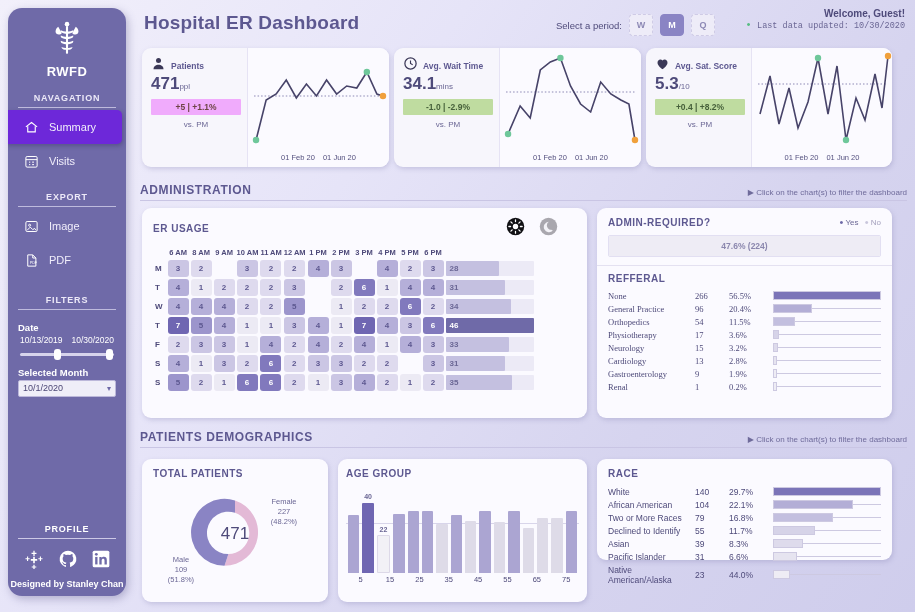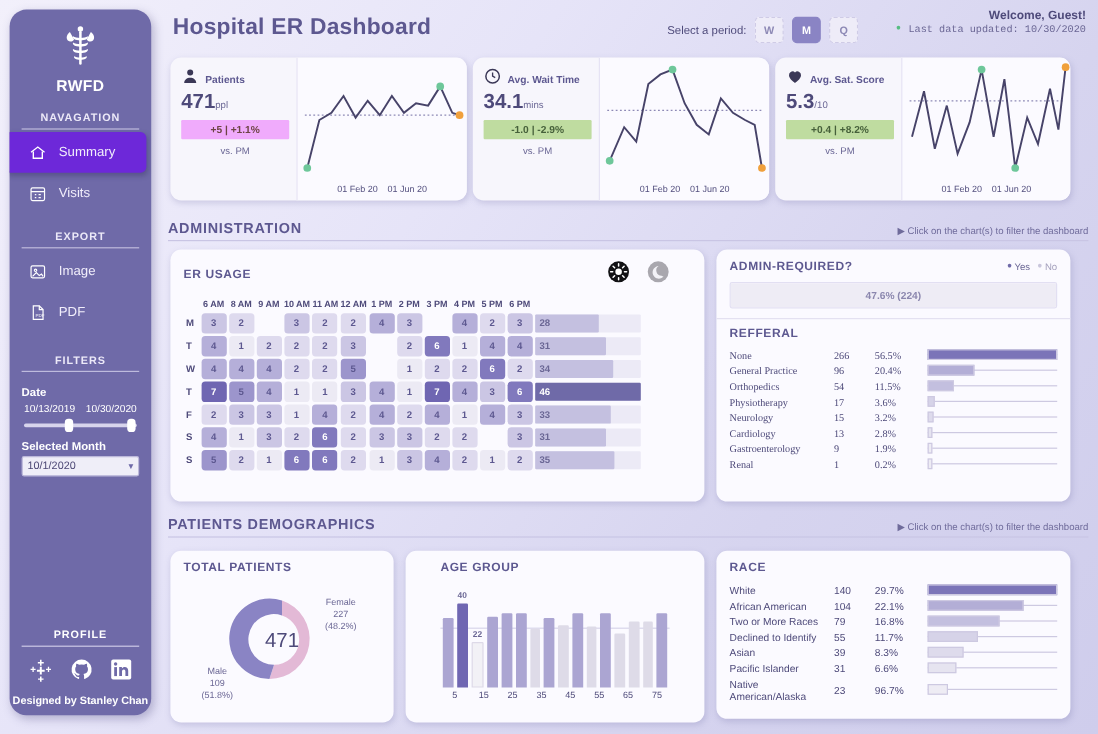--- a/index.html
+++ b/index.html
@@ -977,21 +977,21 @@
         <div>(48.2%)</div>
       </div>
       <div class="dlabel" style="left:0px; bottom:4px; width:56px;">
         <div>Male</div>
         <div>109</div>
         <div>(51.8%)</div>
       </div>
     </div>
   </div>
 
-  <div class="card" style="left:338px; top:459px; width:249px; height:143px; padding:9px 29px;">
+  <div class="card" style="left:338px; top:459px; width:249px; height:143px; padding:9px 8px;">
     <div class="card-title">AGE GROUP</div>
     <div class="agewrap" style="margin-top:16px;">
       <div class="age-gridline" style="top:28px;"></div>
       <div class="agebars" id="age-bars">
           <div class="agebar" style="height: 83%; background: rgb(171, 165, 210);"></div>
           <div class="agebar" style="height: 100%; background: rgb(111, 102, 178);">
             <span class="vlab">40</span>
           </div>
           <div class="agebar" style="height: 55%; background: rgb(242, 241, 246); border: 1px solid rgb(221, 217, 232);">
             <span class="vlab">22</span>
@@ -1016,21 +1016,21 @@
           <span style="left: 31.5%;">25</span>
           <span style="left: 44.1%;">35</span>
           <span style="left: 56.7%;">45</span>
           <span style="left: 69.3%;">55</span>
           <span style="left: 81.9%;">65</span>
           <span style="left: 94.5%;">75</span>
         </div>
     </div>
   </div>
 
-  <div class="card" style="left:597px; top:459px; width:295px; height:140px; padding:9px 11px;">
+  <div class="card" style="left:597px; top:459px; width:295px; height:101px; padding:9px 11px;">
     <div class="card-title">RACE</div>
     <table class="rank" style="margin-top:6px;">
       <tbody id="race-body">
           <tr>
             <td>White</td>
             <td class="num">140</td>
             <td class="pct">29.7%</td>
             <td style="width: 108px;">
               <div class="rbar">
                 <div class="line"></div>
@@ -1089,21 +1089,21 @@
             <td style="width: 108px;">
               <div class="rbar">
                 <div class="line"></div>
                 <div class="fill" style="width: 22%; background: rgb(230, 228, 240);"></div>
               </div>
             </td>
           </tr>
           <tr>
             <td>Native American/Alaska</td>
             <td class="num">23</td>
-            <td class="pct">96.7%</td>
+            <td class="pct">44.0%</td>
             <td style="width: 108px;">
               <div class="rbar">
                 <div class="line"></div>
                 <div class="fill" style="width: 16%; background: rgb(238, 236, 244);"></div>
               </div>
             </td>
           </tr>
         </tbody>
     </table>
   </div>

